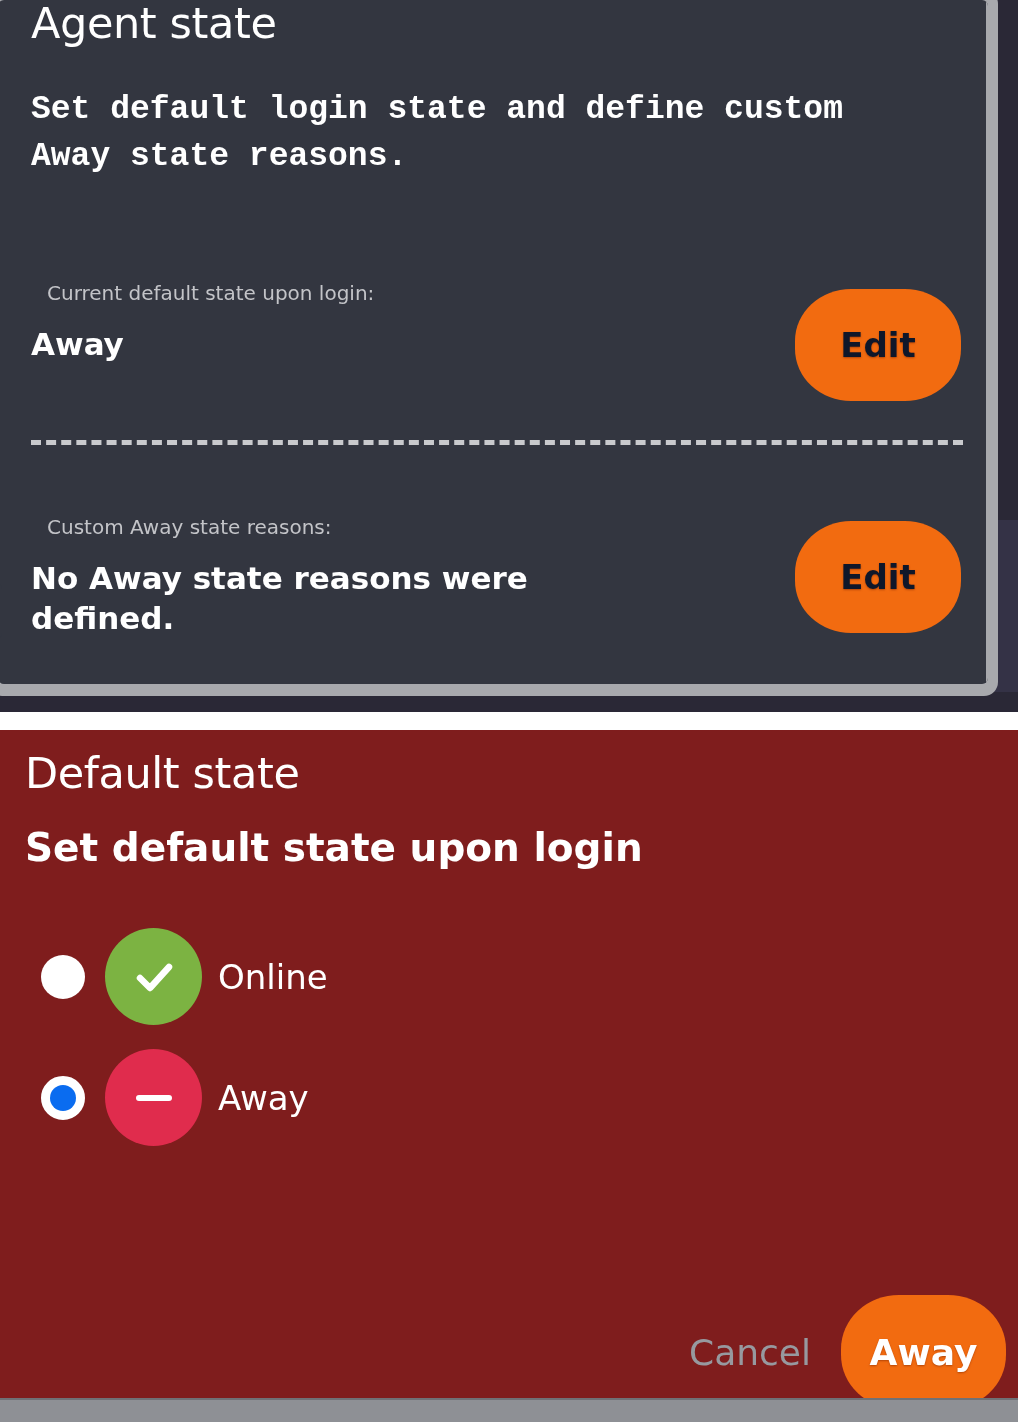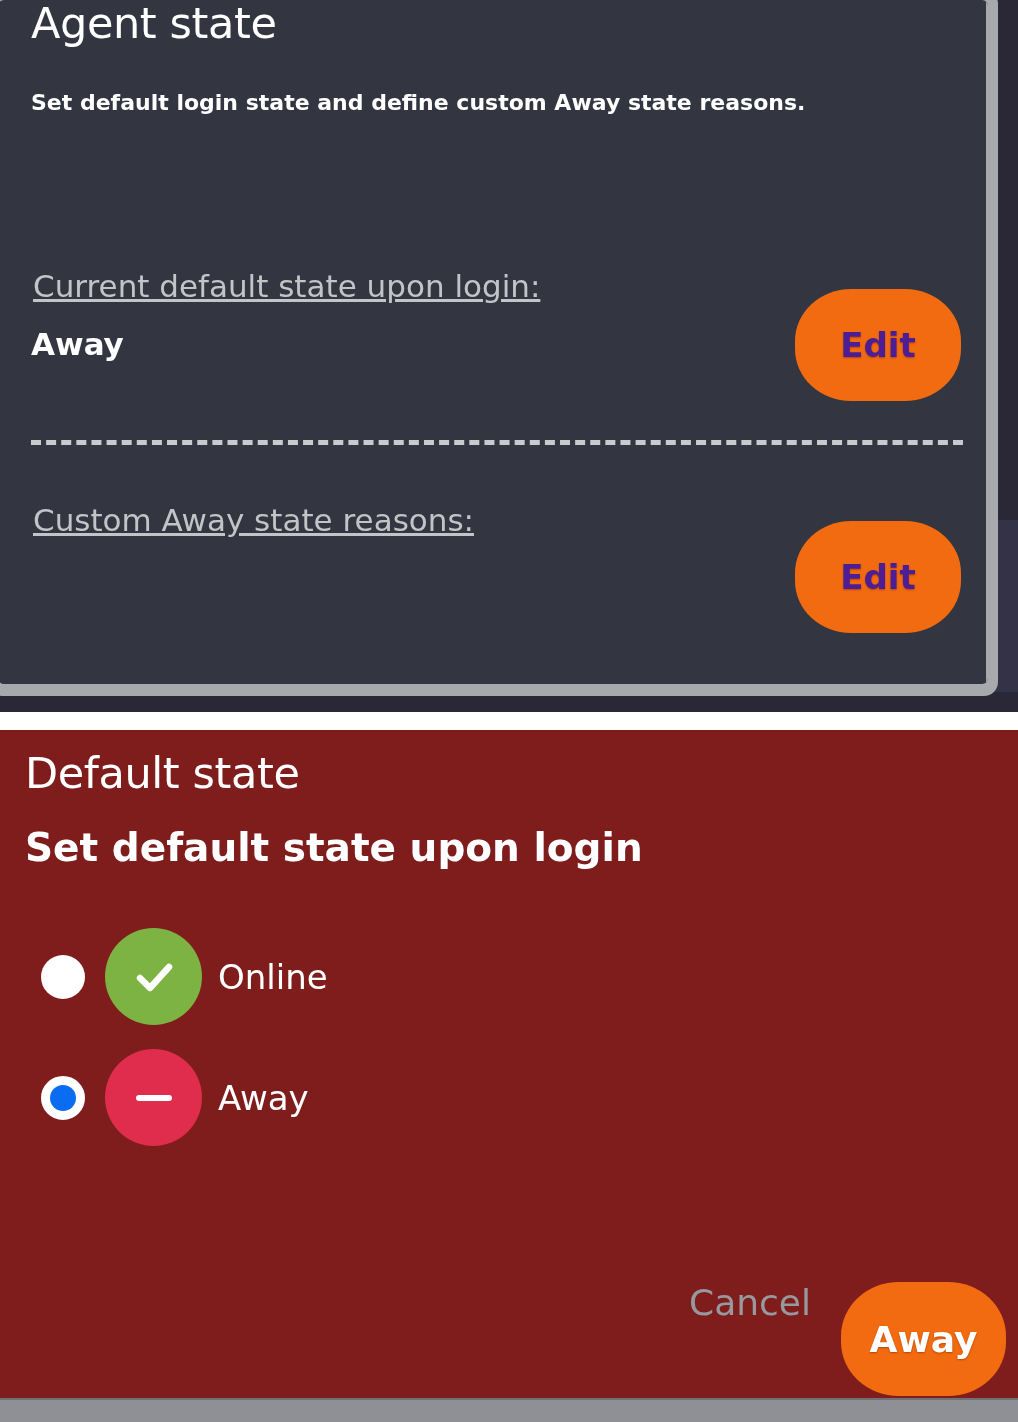--- a/index.html
+++ b/index.html
@@ -74,61 +74,61 @@
     font-size: 43px;
     font-weight: 400;
     color: #ffffff;
     letter-spacing: -0.4px;
     white-space: nowrap;
   }
   #agent-desc {
     position: absolute;
     left: 33px; top: 87px;
     width: 850px;
-    font-size: 22px;
+    font-size: 33px;
     font-weight: 700;
     color: #ffffff;
     line-height: 1.42;
+    font-family: Liberation Mono, monospace;
   }
 
   
   .setting-row {
     position: absolute;
     left: 33px;
     width: 930px;
   }
   #row-default { top: 265px; }
   #row-custom  { top: 499px; }
 
   .setting-label {
-    font-size: 31px;
+    font-size: 20px;
     color: #c3c4c8;
     font-weight: 400;
     line-height: 1.25;
-    margin: 2px;
-    text-decoration: underline;
+    margin: 16px;
   }
   .setting-value {
     font-size: 31px;
     color: #ffffff;
     font-weight: 700;
     line-height: 1.3;
     margin-top: 18px;
     max-width: 600px;
   }
 
   .edit-btn {
     position: absolute;
     right: 0;
     width: 166px;
     height: 112px;
     background: #f26b10;
     border: none;
     border-radius: 56px / 52px;
-    color: #4c1d95;
+    color: #0f172a;
     font-size: 34px;
     font-weight: 700;
     font-family: inherit;
     cursor: pointer;
     padding: 0;
     text-shadow: 0 1px 2px rgba(130,40,0,.55);
     line-height: 112px;
   }
   #row-default .edit-btn { top: 24px; }
   #row-custom  .edit-btn { top: 22px; }
@@ -233,21 +233,21 @@
     color: #ffffff;
     white-space: nowrap;
   }
 
   
   #dialog-footer {
     position: absolute;
     right: 0; bottom: -24px;
     height: 140px;
     display: flex;
-    align-items: flex-start;
+    align-items: center;
   }
   #cancel-button {
     background: none;
     border: none;
     color: #97999f;
     font-size: 36px;
     font-family: inherit;
     font-weight: 400;
     cursor: pointer;
     padding: 0 30px 0 0;
@@ -303,20 +303,21 @@
         <div class="setting-row" id="row-default">
           <div class="setting-label">Current default state upon login:</div>
           <div class="setting-value">Away</div>
           <button class="edit-btn">Edit</button>
         </div>
 
         <div id="divider"></div>
 
         <div class="setting-row" id="row-custom">
           <div class="setting-label">Custom Away state reasons:</div>
+          <div class="setting-value">No Away state reasons were defined.</div>
           <button class="edit-btn">Edit</button>
         </div>
 
         <div id="v-scrollbar"></div>
       </div>
       <div id="frame-nub"></div>
     </div>
   </div>
 
   <div id="gutter"></div>

